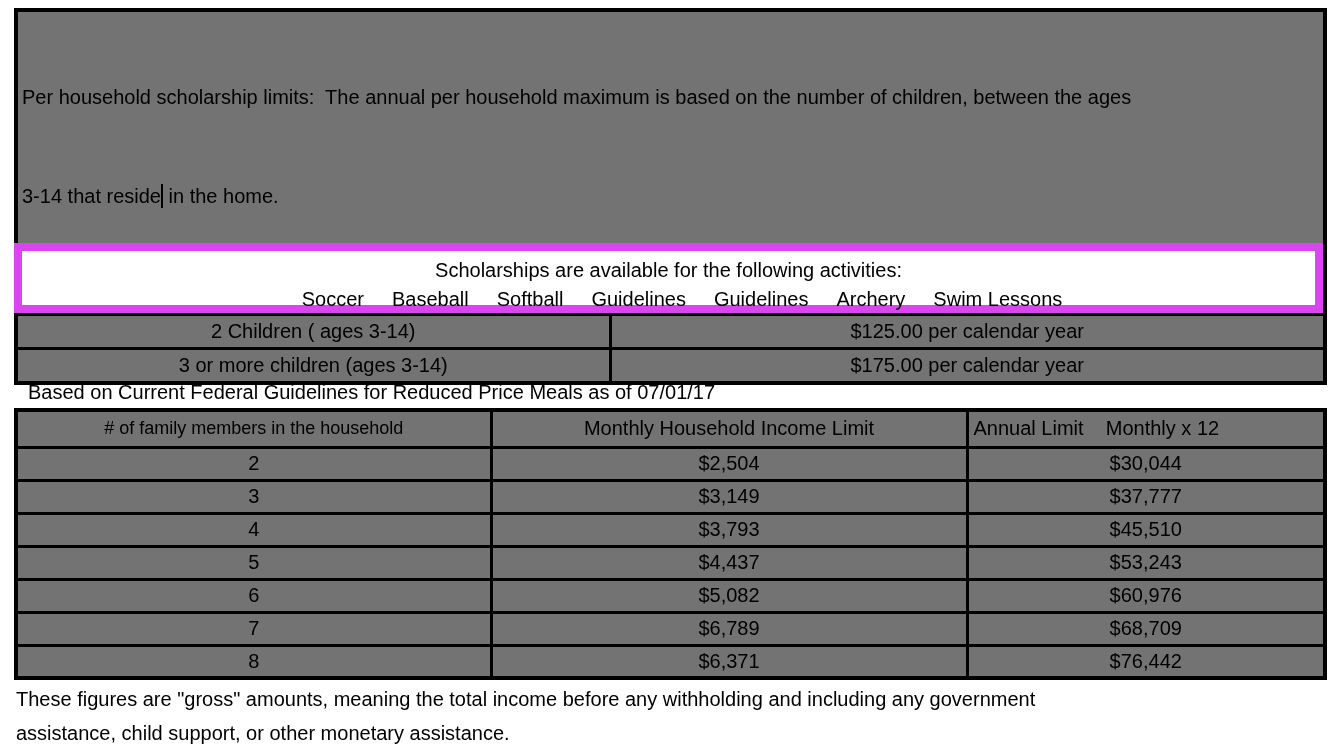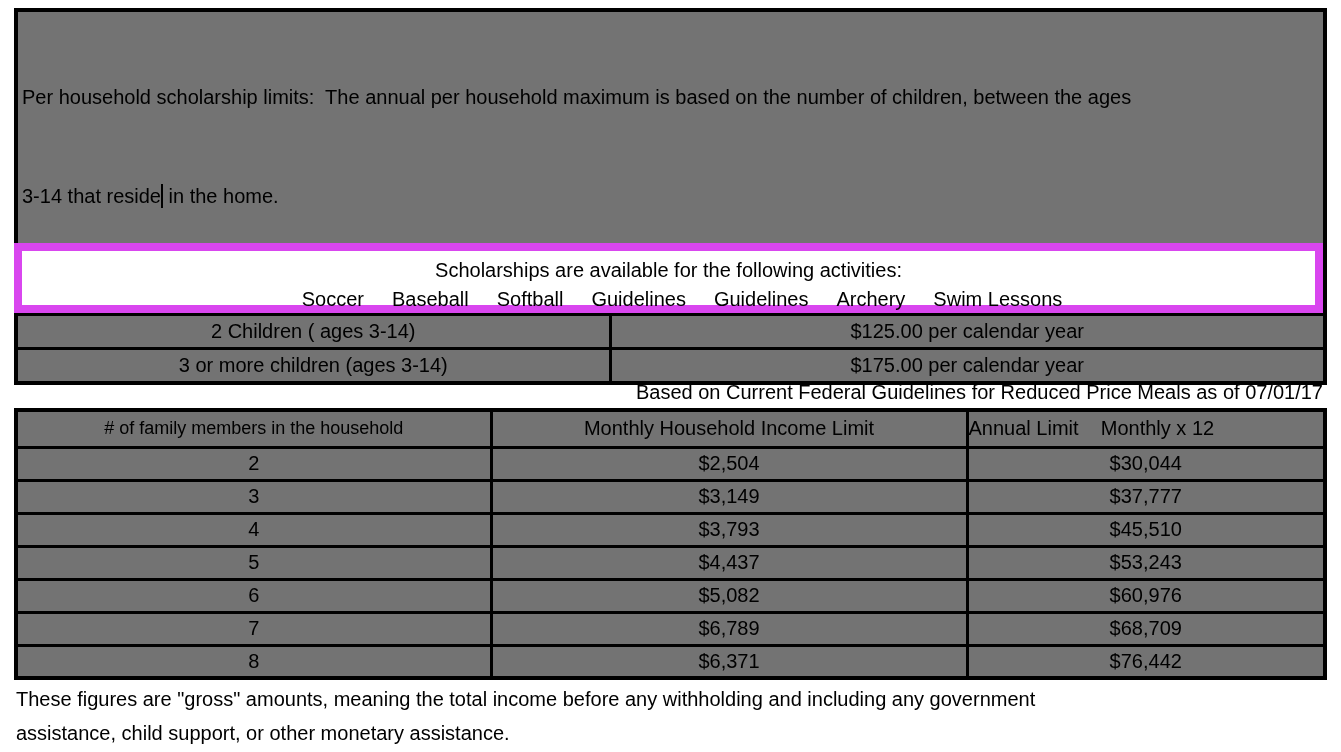--- a/index.html
+++ b/index.html
@@ -56,32 +56,33 @@
     display: flex;
     justify-content: center;
     gap: 28px;
     line-height: 29px;
     margin-left: 27px;
   }
 
   
   .guidelines-title {
     position: absolute;
-    left: 14px; top: 381px;
+    left: 28px; top: 381px;
     width: 1309px;
-    text-align: right;
+    text-align: left;
     font-size: 20px;
   }
 
   
   .guide-table { left: 14px; top: 408px; width: 1309px; height: 270px; }
   .guide-table .ghead td { height: 37px; text-align: center; vertical-align: middle; }
   .guide-table .ghead .g1 { font-size: 18px; }
   .guide-table .ghead .g3 {
     text-align: left;
+    padding-left: 5px;
     white-space: pre;
   }
   .guide-table .grow td { height: 33px; text-align: center; vertical-align: middle; }
 
   
   .footer-note {
     position: absolute;
     left: 16px; top: 682px;
     width: 1310px;
     font-size: 20px;

